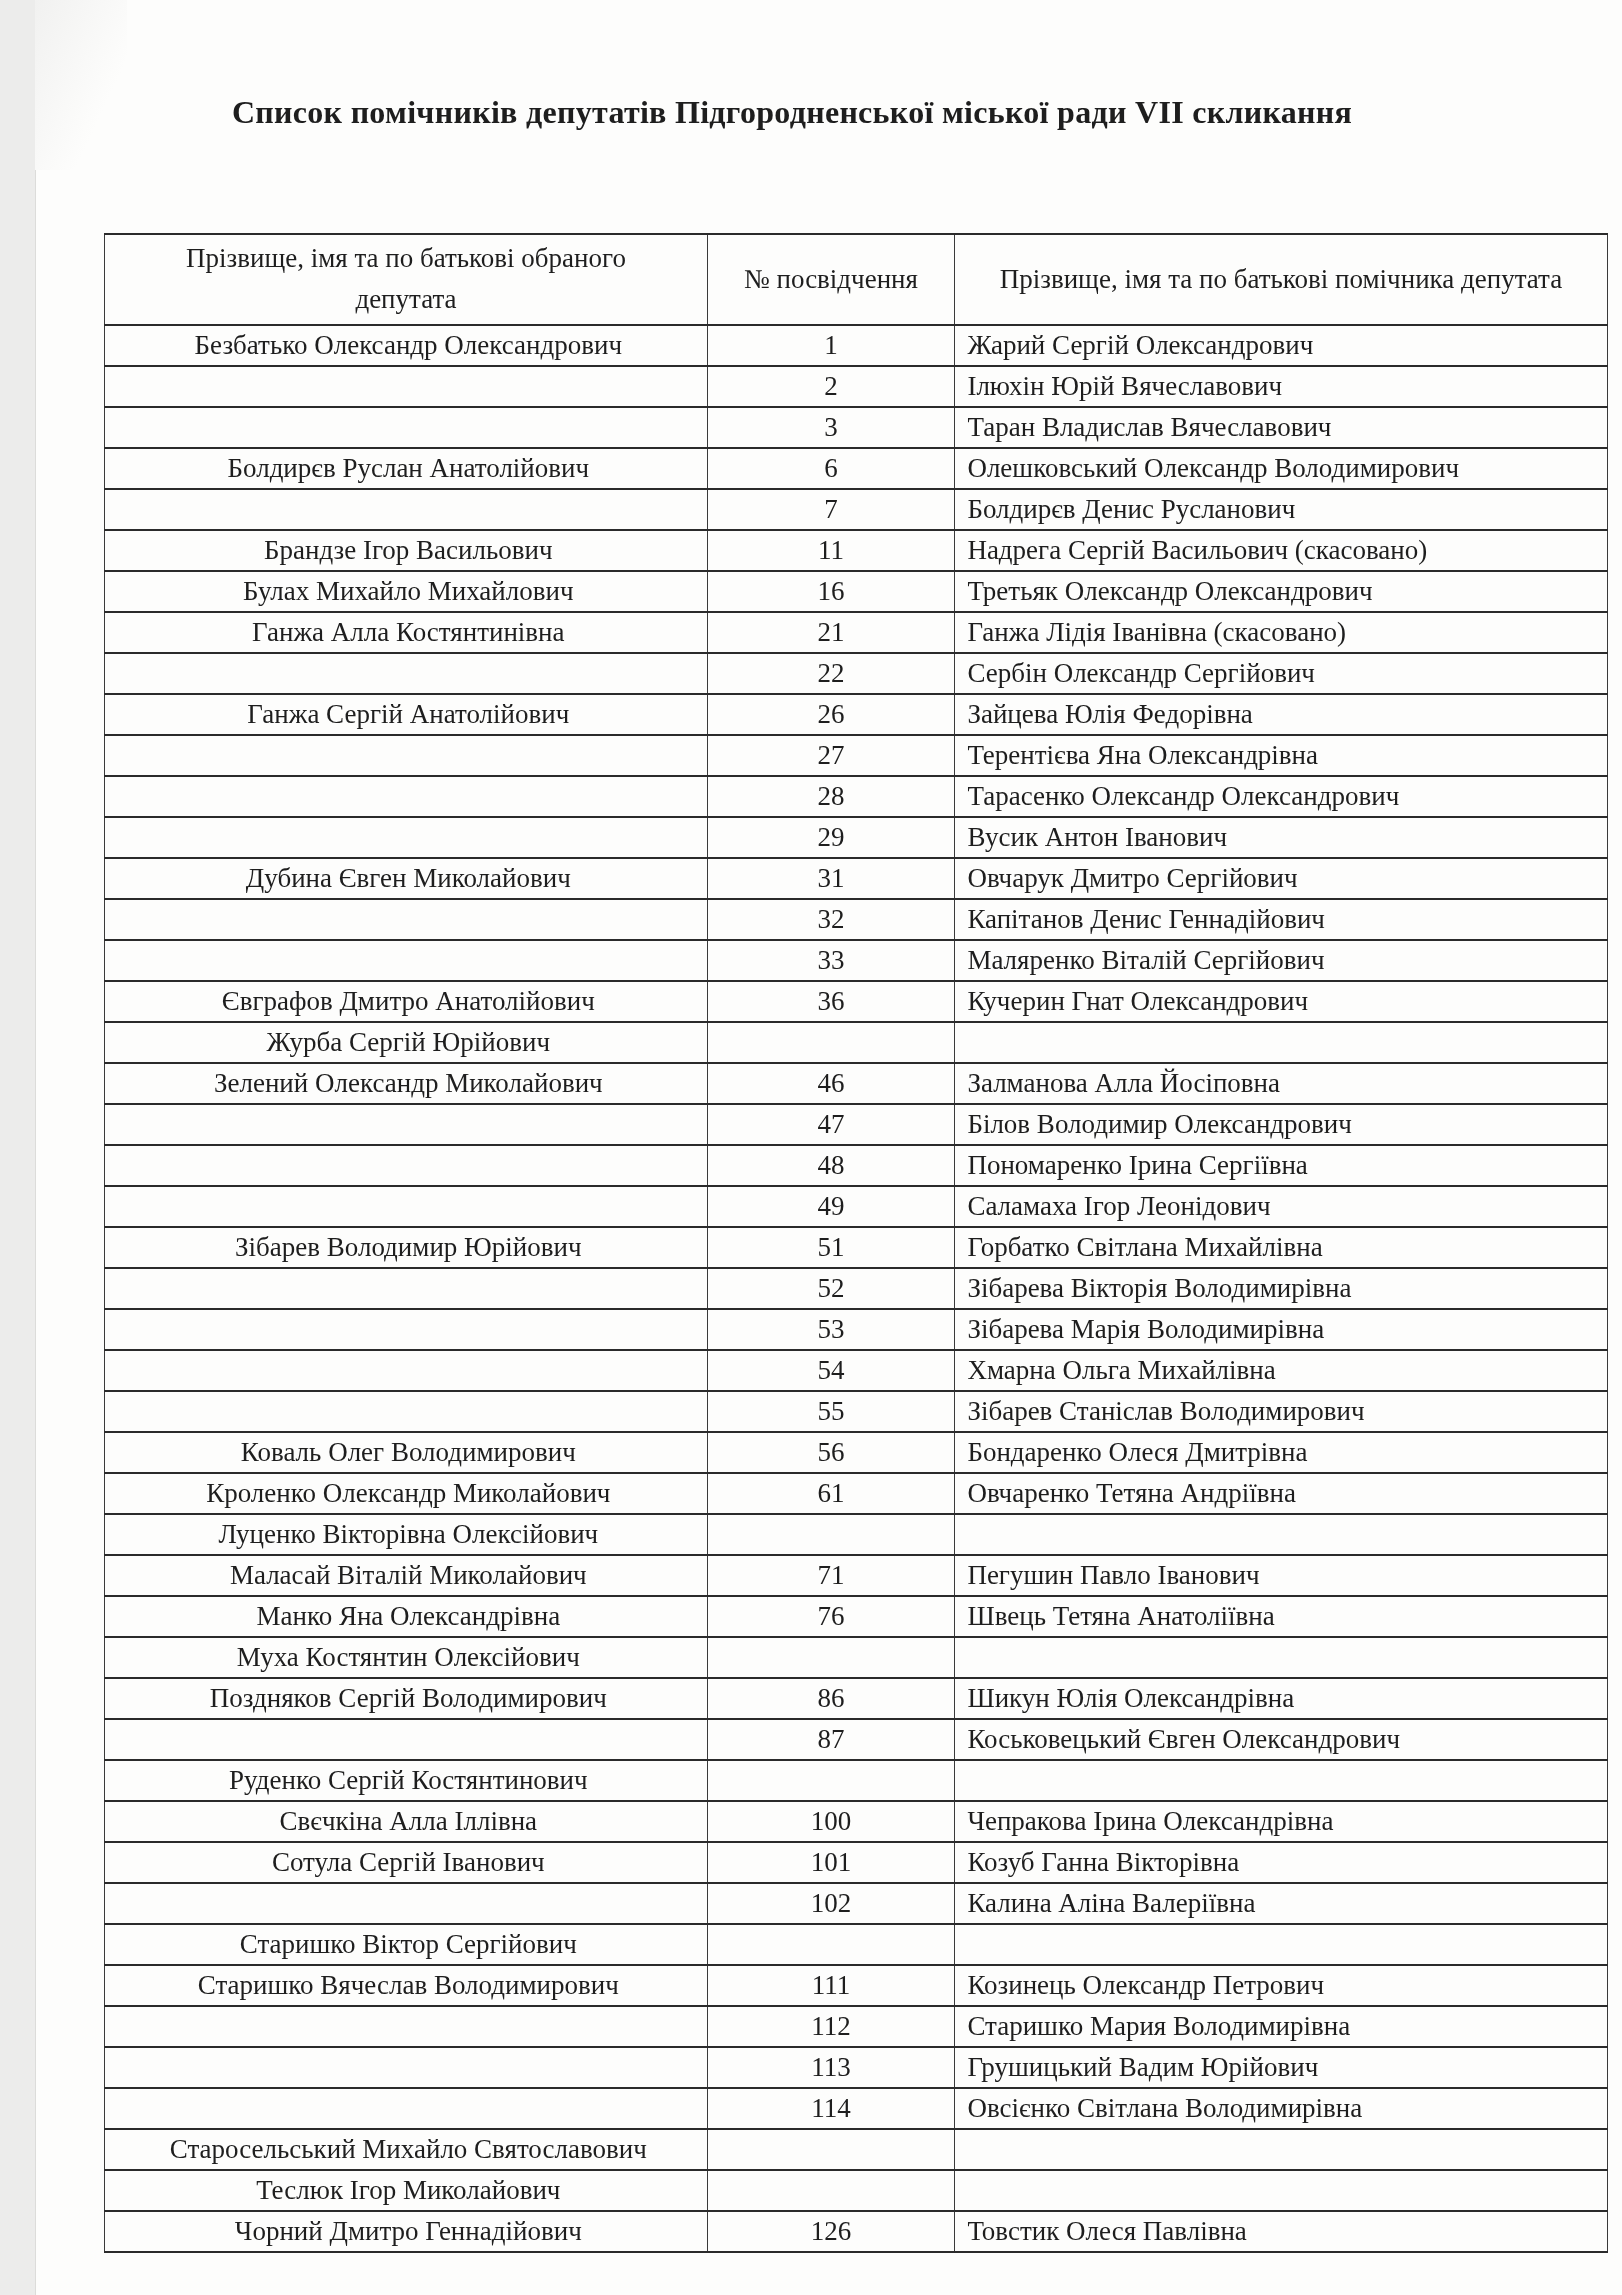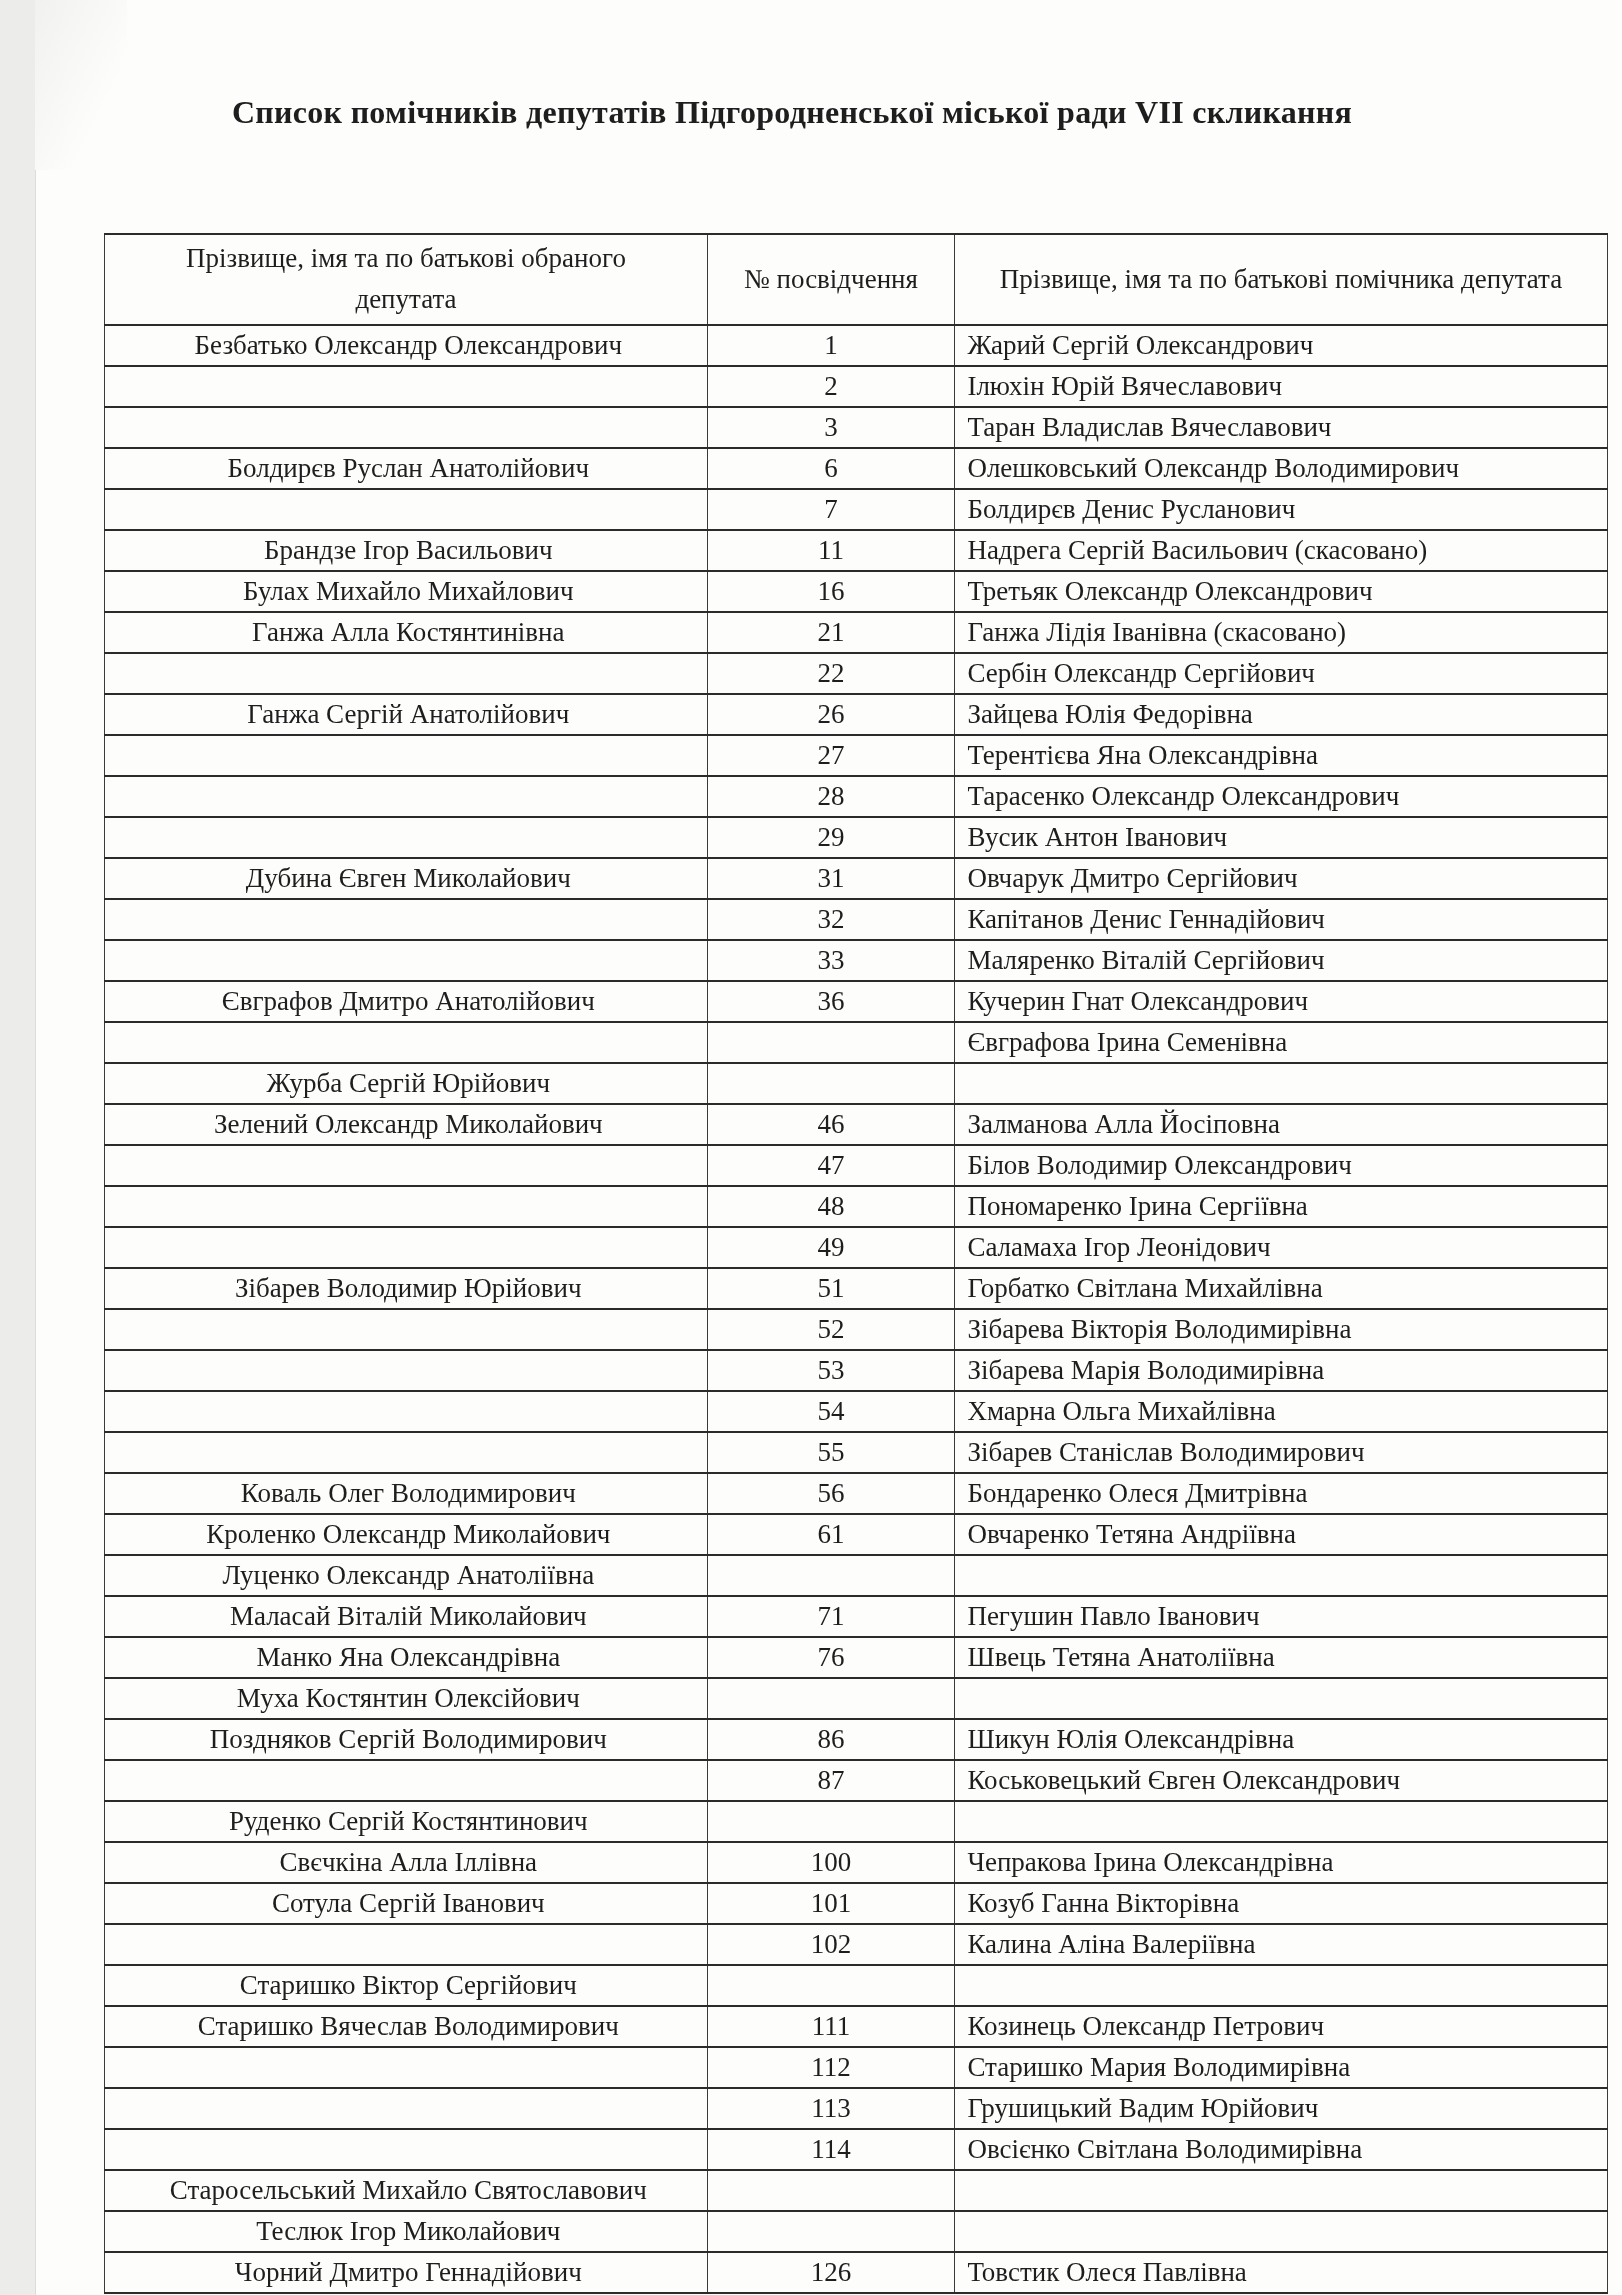--- a/index.html
+++ b/index.html
@@ -192,25 +192,20 @@
     <td class="c-deputy"></td>
     <td class="c-cert">33</td>
     <td class="c-assistant">Маляренко Віталій Сергійович</td>
   </tr>
       <tr>
     <td class="c-deputy">Євграфов Дмитро Анатолійович</td>
     <td class="c-cert">36</td>
     <td class="c-assistant">Кучерин Гнат Олександрович</td>
   </tr>
       <tr>
-    <td class="c-deputy"></td>
-    <td class="c-cert"></td>
-    <td class="c-assistant">Євграфова Ірина Семенівна</td>
-  </tr>
-      <tr>
     <td class="c-deputy">Журба Сергій Юрійович</td>
     <td class="c-cert"></td>
     <td class="c-assistant"></td>
   </tr>
       <tr>
     <td class="c-deputy">Зелений Олександр Миколайович</td>
     <td class="c-cert">46</td>
     <td class="c-assistant">Залманова Алла Йосіповна</td>
   </tr>
       <tr>
@@ -257,21 +252,21 @@
     <td class="c-deputy">Коваль Олег Володимирович</td>
     <td class="c-cert">56</td>
     <td class="c-assistant">Бондаренко Олеся Дмитрівна</td>
   </tr>
       <tr>
     <td class="c-deputy">Кроленко Олександр Миколайович</td>
     <td class="c-cert">61</td>
     <td class="c-assistant">Овчаренко Тетяна Андріївна</td>
   </tr>
       <tr>
-    <td class="c-deputy">Луценко Олександр Анатоліївна</td>
+    <td class="c-deputy">Луценко Вікторівна Олексійович</td>
     <td class="c-cert"></td>
     <td class="c-assistant"></td>
   </tr>
       <tr>
     <td class="c-deputy">Маласай Віталій Миколайович</td>
     <td class="c-cert">71</td>
     <td class="c-assistant">Пегушин Павло Іванович</td>
   </tr>
       <tr>
     <td class="c-deputy">Манко Яна Олександрівна</td>

